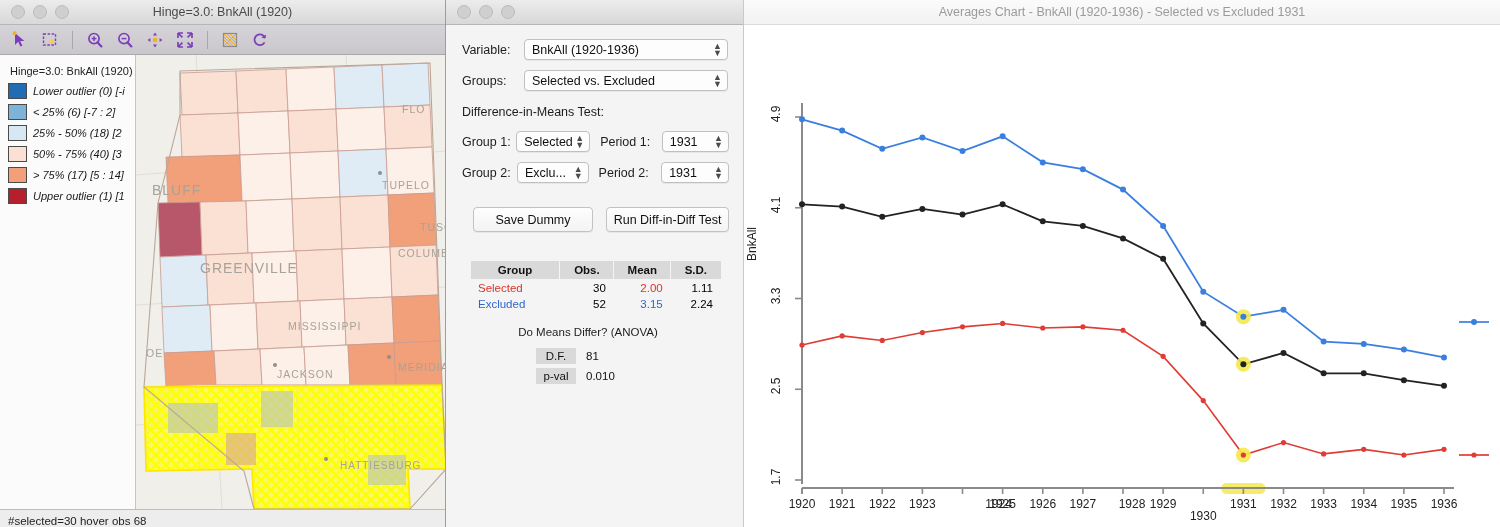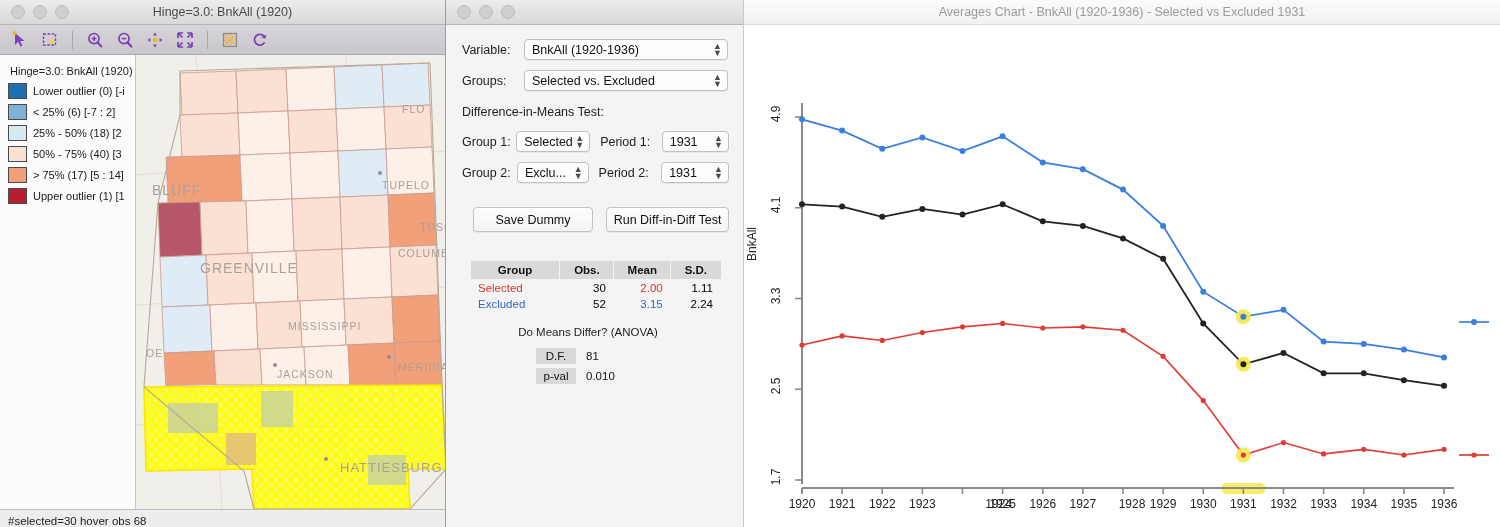--- a/index.html
+++ b/index.html
@@ -42,21 +42,21 @@
     border-radius:3px;
   }
   .tsep{width:1px;height:18px;background:#a9a7ac;margin:0 6px;}
   .maparea{position:relative;width:100%;height:454px;background:#efede8;overflow:hidden;}
   .legendbox{
     position:absolute;left:0;top:0;width:136px;height:454px;
     background:#fbfbfb;border-right:1px solid #c4c4c4;
     box-sizing:border-box;padding:8px 6px;z-index:5;
   }
   .legend-title{font-size:11px;color:#222;margin:2px 0 6px 4px;white-space:nowrap;}
-  .legrow{display:flex;align-items:center;gap:6px;margin:0 0 5px 2px;white-space:nowrap;overflow:hidden;}
+  .legrow{display:flex;align-items:center;gap:6px;margin:0 0 5px 2px;white-space:nowrap;overflow:hidden;font-style:italic;}
   .swatch{width:17px;height:14px;border:1px solid #4a4a4a;flex:0 0 auto;}
   .legtxt{font-size:11px;color:#1a1a1a;}
   .mapcanvas{position:absolute;left:136px;top:0;right:0;bottom:0;overflow:hidden;background:#f0eee9;}
   .statusbar{
     height:22px;background:#ededed;border-top:1px solid #bdbdbd;
     display:flex;align-items:center;padding-left:8px;
     font-size:11.5px;color:#222;
   }
 
   
@@ -299,21 +299,21 @@
           <div style="position: absolute; left: 402px; top: 48px; font-size: 10.5px; letter-spacing: 1px; color: rgb(167, 162, 154); pointer-events: none;">FLO</div>
           <div style="position: absolute; left: 382px; top: 124px; font-size: 10.5px; letter-spacing: 1px; color: rgb(167, 162, 154); pointer-events: none;">TUPELO</div>
           <div style="position: absolute; left: 152px; top: 127px; font-size: 14px; letter-spacing: 1px; color: rgb(167, 162, 154); pointer-events: none;">BLUFF</div>
           <div style="position: absolute; left: 200px; top: 205px; font-size: 14px; letter-spacing: 1px; color: rgb(167, 162, 154); pointer-events: none;">GREENVILLE</div>
           <div style="position: absolute; left: 398px; top: 192px; font-size: 10.5px; letter-spacing: 1px; color: rgb(167, 162, 154); pointer-events: none;">COLUMBUS</div>
           <div style="position: absolute; left: 420px; top: 166px; font-size: 10.5px; letter-spacing: 1px; color: rgb(167, 162, 154); pointer-events: none;">TUSCA</div>
           <div style="position: absolute; left: 288px; top: 265px; font-size: 10.5px; letter-spacing: 1px; color: rgb(167, 162, 154); pointer-events: none;">MISSISSIPPI</div>
           <div style="position: absolute; left: 146px; top: 292px; font-size: 10.5px; letter-spacing: 1px; color: rgb(167, 162, 154); pointer-events: none;">OE</div>
           <div style="position: absolute; left: 277px; top: 313px; font-size: 10.5px; letter-spacing: 1px; color: rgb(167, 162, 154); pointer-events: none;">JACKSON</div>
           <div style="position: absolute; left: 398px; top: 306px; font-size: 10.5px; letter-spacing: 1px; color: rgb(167, 162, 154); pointer-events: none;">MERIDIAN</div>
-          <div style="position: absolute; left: 340px; top: 405px; font-size: 13px; letter-spacing: 1px; color: rgb(167, 162, 154); pointer-events: none;">HATTIESBURG</div>
+          <div style="position: absolute; left: 340px; top: 405px; font-size: 10px; letter-spacing: 1px; color: rgb(167, 162, 154); pointer-events: none;">HATTIESBURG</div>
         </div>
 
       <div class="legendbox">
         <div class="legend-title">Hinge=3.0: BnkAll (1920)</div>
         <div class="legrow">
           <span class="swatch" style="background:#1f6eb4"></span>
           <span class="legtxt">Lower outlier (0)  [-i</span>
         </div>
         <div class="legrow">
           <span class="swatch" style="background:#7fb2d8"></span>
@@ -458,21 +458,21 @@
           <div class="xtick" style="left: 38px; top: 472px; width: 40px;">1920</div>
           <div class="xtick" style="left: 78.125px; top: 472px; width: 40px;">1921</div>
           <div class="xtick" style="left: 118.25px; top: 472px; width: 40px;">1922</div>
           <div class="xtick" style="left: 158.375px; top: 472px; width: 40px;">1923</div>
           <div class="xtick" style="left: 198.5px; top: 472px; width: 40px; margin-left: 36px;">1924</div>
           <div class="xtick" style="left: 238.625px; top: 472px; width: 40px;">1925</div>
           <div class="xtick" style="left: 278.75px; top: 472px; width: 40px;">1926</div>
           <div class="xtick" style="left: 318.875px; top: 472px; width: 40px;">1927</div>
           <div class="xtick" style="left: 368px; top: 472px; width: 40px;">1928</div>
           <div class="xtick" style="left: 399.125px; top: 472px; width: 40px;">1929</div>
-          <div class="xtick" style="left: 439.25px; top: 472px; width: 40px;">1930</div>
+          <div class="xtick" style="left: 439.25px; top: 484px; width: 40px;">1930</div>
           <div class="xtick" style="left: 479.375px; top: 472px; width: 40px;">1931</div>
           <div class="xtick" style="left: 519.5px; top: 472px; width: 40px;">1932</div>
           <div class="xtick" style="left: 559.625px; top: 472px; width: 40px;">1933</div>
           <div class="xtick" style="left: 599.75px; top: 472px; width: 40px;">1934</div>
           <div class="xtick" style="left: 639.875px; top: 472px; width: 40px;">1935</div>
           <div class="xtick" style="left: 680px; top: 472px; width: 40px;">1936</div>
         </div>
       <svg id="chartsvg" width="756" height="503" style="position:absolute;left:0;top:0">
           <rect x="477.375" y="458" width="44" height="11" rx="5" fill="#f5e94e" opacity="0.85"></rect>
           <line x1="58" y1="78" x2="58" y2="459" stroke="#8a8a8a" stroke-width="2"></line>

